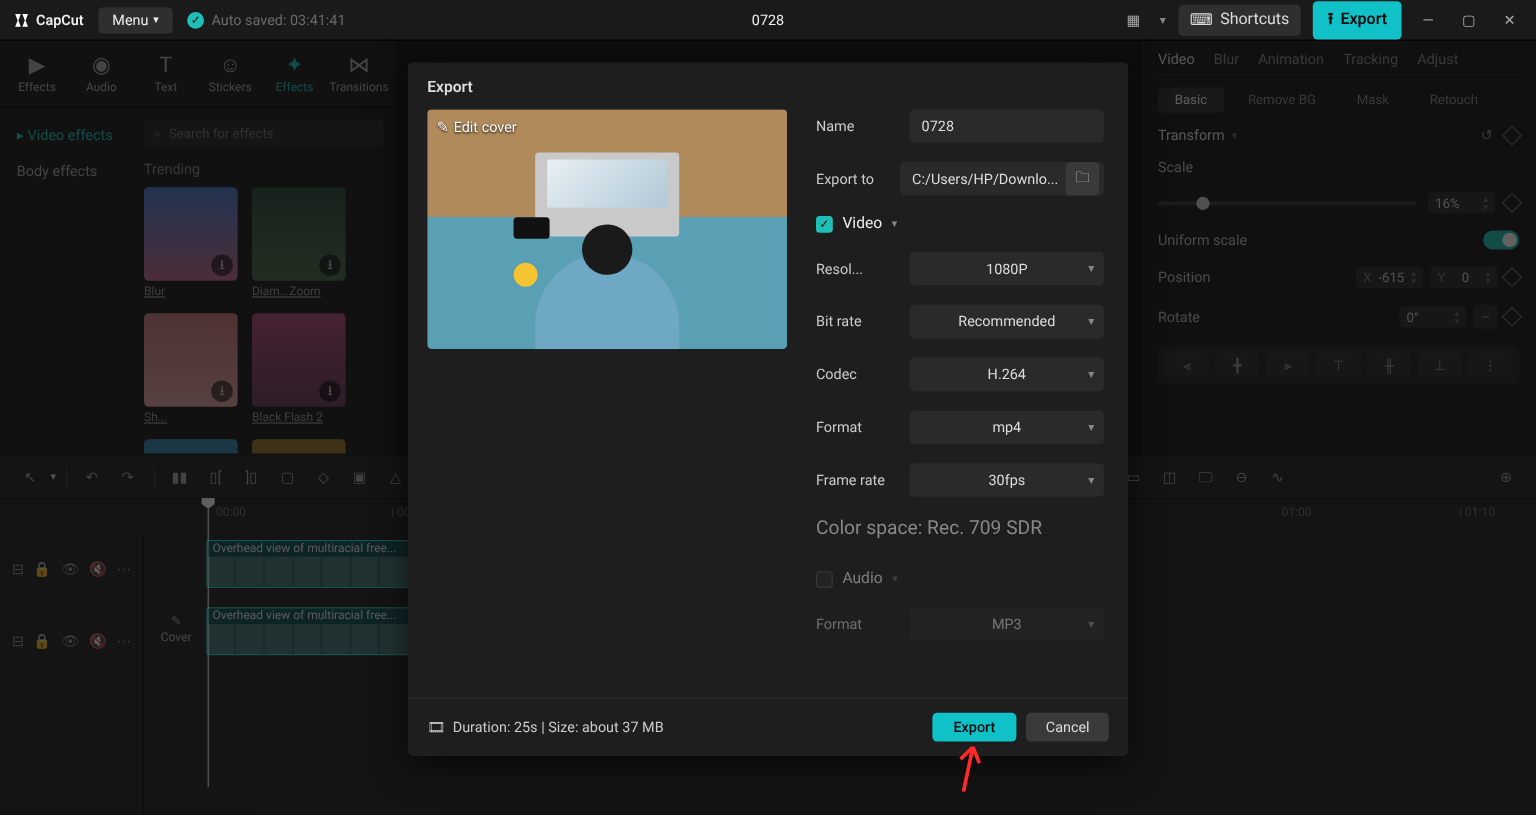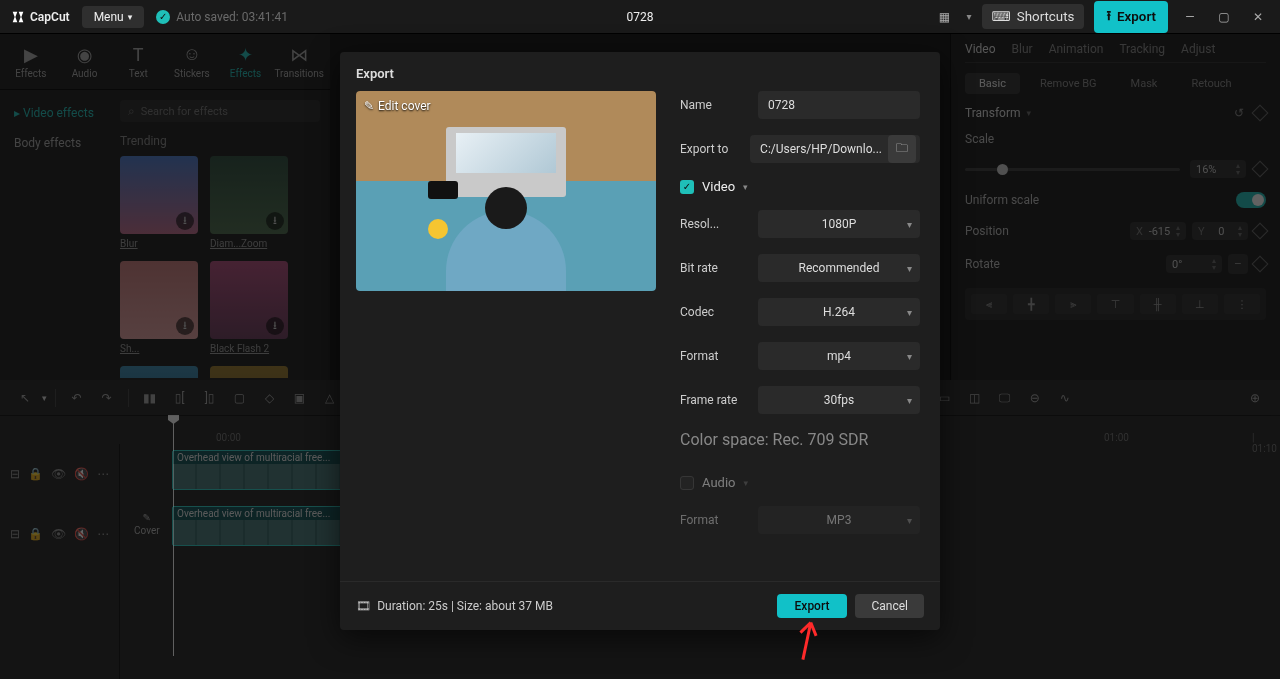--- a/index.html
+++ b/index.html
@@ -117,21 +117,21 @@
   .btns { display:flex; gap:8px;}
   .btn-primary { background:#11c1c8; color:#0d0d0d; border:none; padding:5px 18px; border-radius:4px; font-weight:500; cursor:pointer; font-size:12px;}
   .btn-cancel { background:#3a3a3a; color:#ddd; border:none; padding:5px 16px; border-radius:4px; cursor:pointer; font-size:12px;}
   
   
   .arrow { position:absolute; left:786px; top:620px; pointer-events:none;}
   .arrow svg { width:40px; height:50px;}
   
   .dim { opacity:.35; pointer-events:none; }
   .muted-sect { opacity:.45; }
-  .tick-time { position:absolute; top:16px;margin-left:36px; }
+  .tick-time { position:absolute; top:6px; }
 </style>
 </head>
 <body>
 
 <div class="topbar">
   <div class="logo">
     <svg viewBox="0 0 24 24">
         <path fill="#fff" d="M4 4h7l-3 8 3 8H4l3-8zM13 4h7l-3 8 3 8h-7l3-8z"></path>
       </svg>
     <span>CapCut</span>

